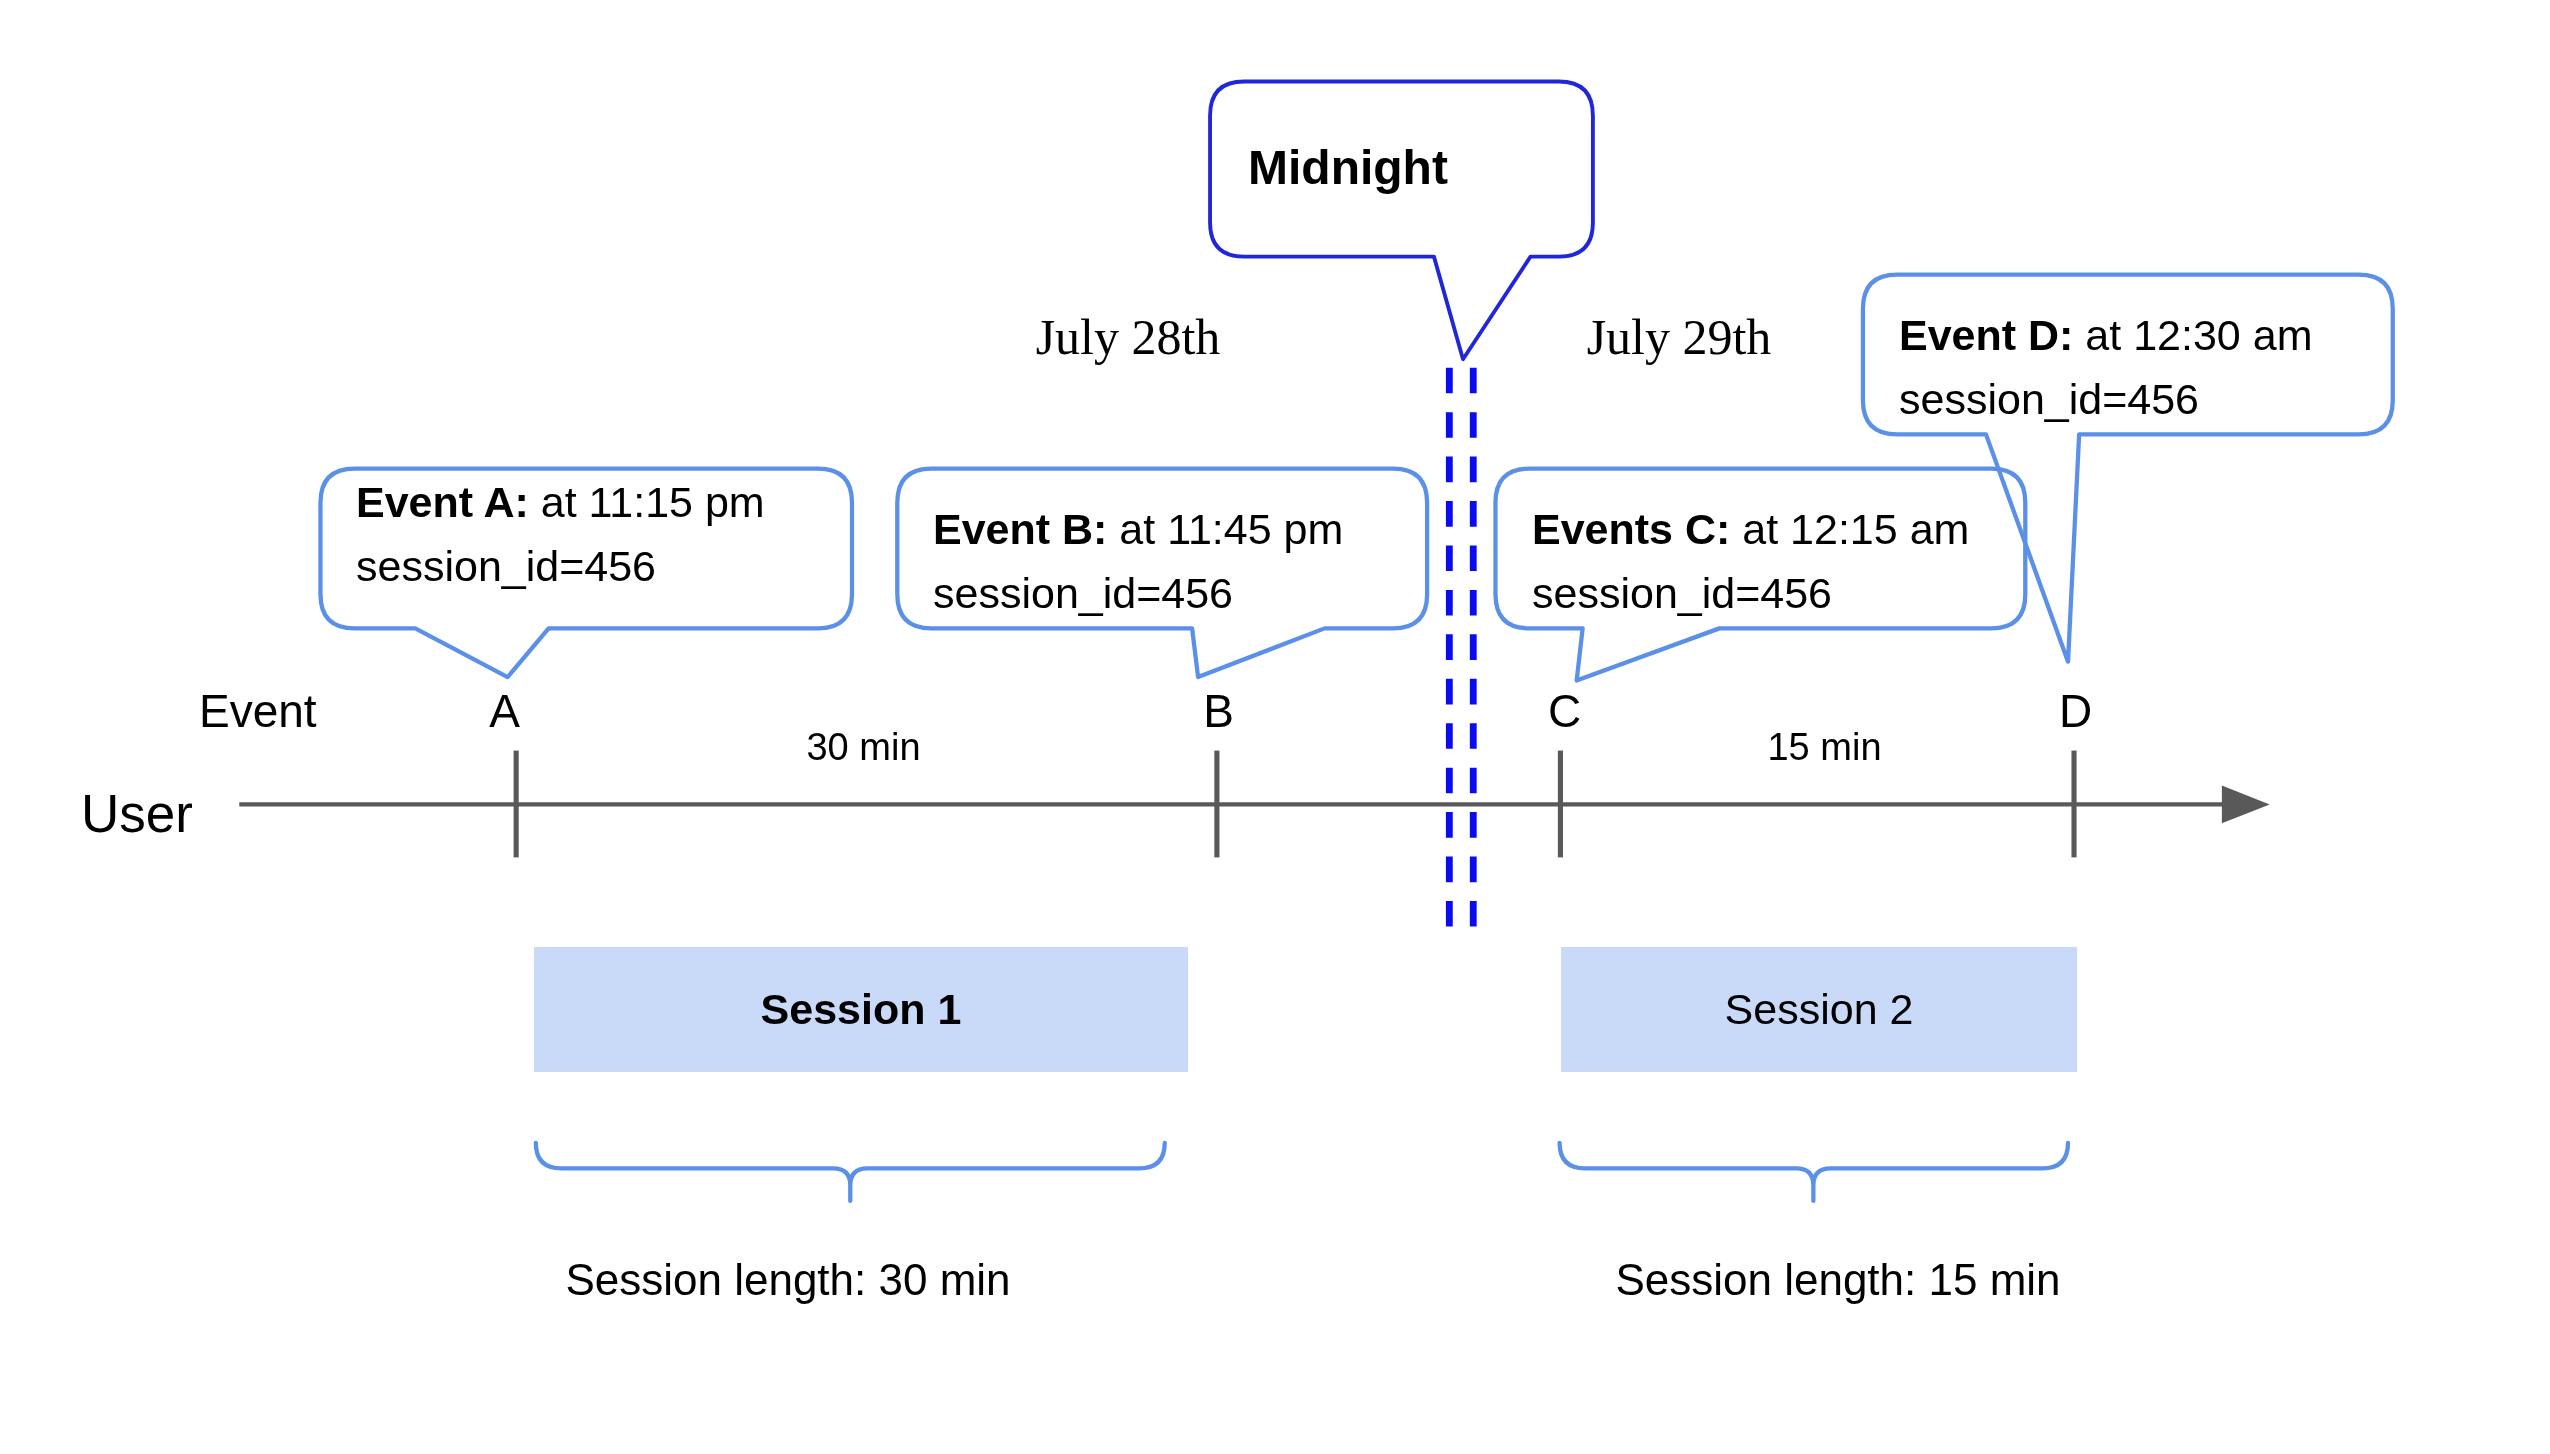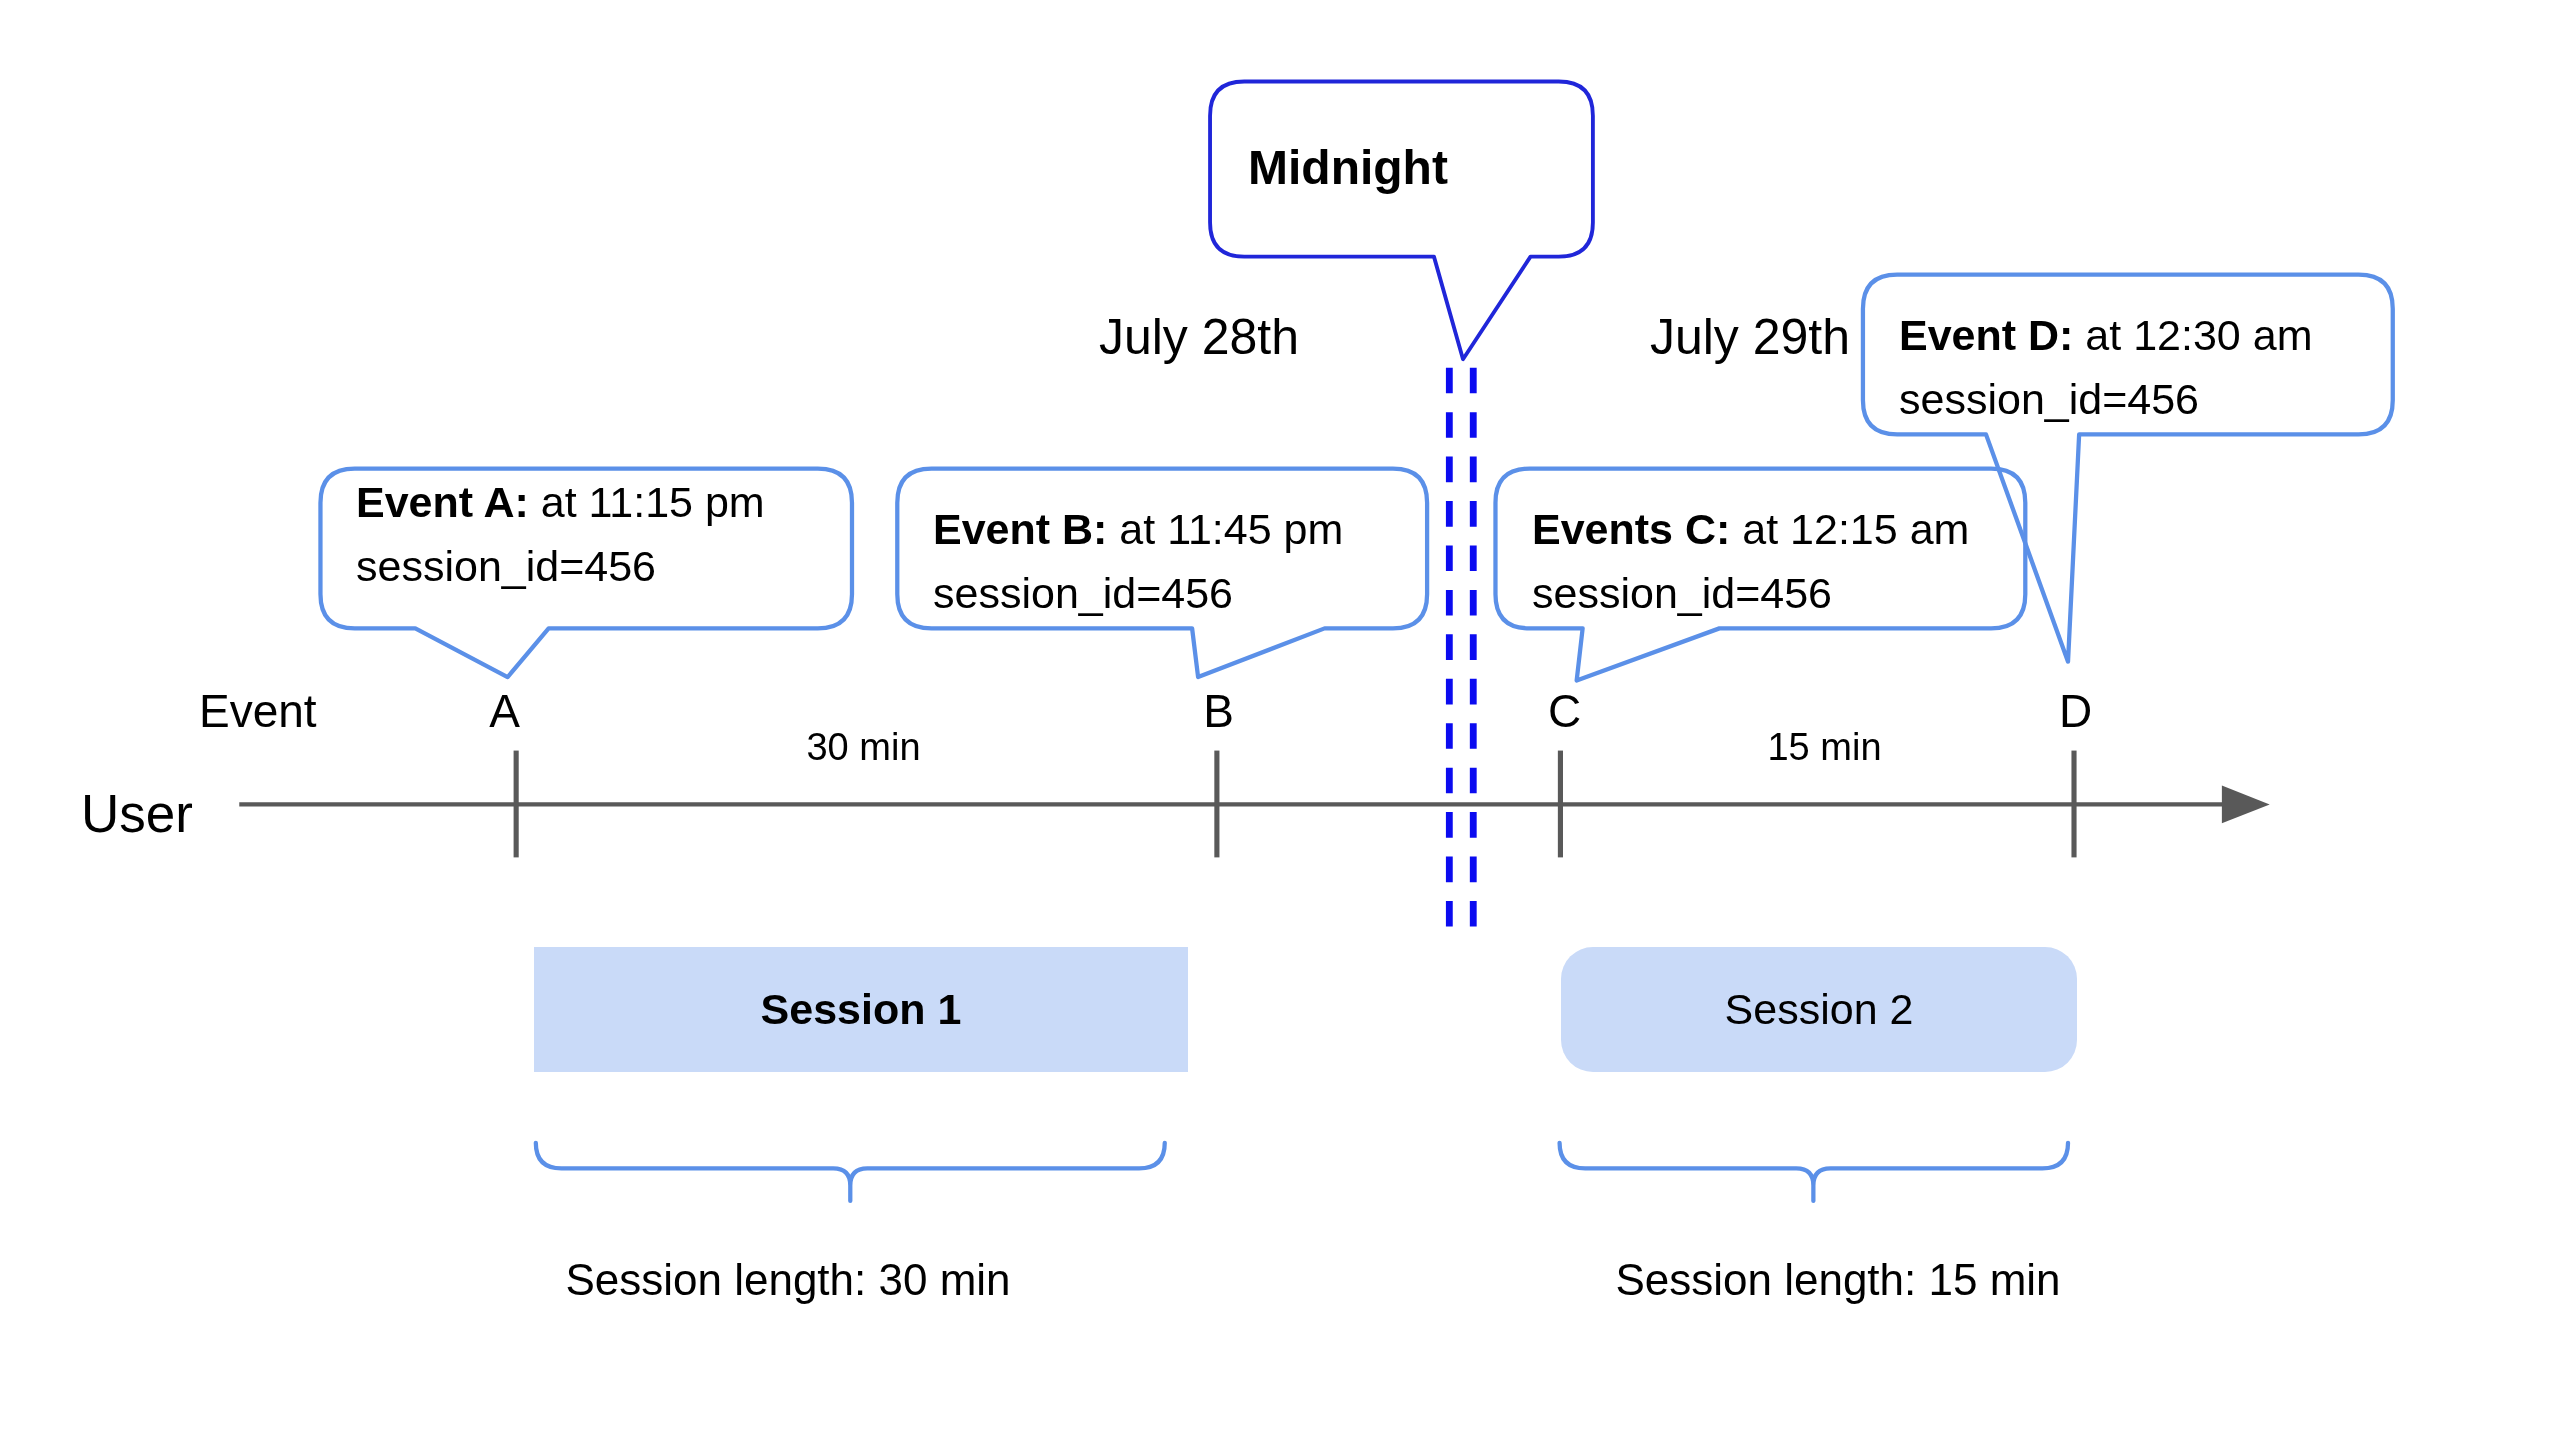--- a/index.html
+++ b/index.html
@@ -17,21 +17,21 @@
     background:#ffffff;
     font-family:"Liberation Sans", sans-serif;
     color:var(--text);
     overflow:hidden;
   }
   #shape-layer{position:absolute;left:0;top:0;width:2550px;height:1455px;}
   .abs{position:absolute;white-space:nowrap;}
   .bubble-text{font-size:43px;line-height:64px;}
   .bubble-text .b{font-weight:bold;margin-top:26px;}
   .callout-text{font-size:48px;font-weight:bold;line-height:62px;}
-  .date-label{font-size:50px;width:342px;text-align:right;}
+  .date-label{font-size:50px;width:342px;text-align:center;font-family:Liberation Serif, serif;}
   .tick-label{font-size:46px;width:103px;text-align:center;}
   .events-label{font-size:46px;}
   .user-label{font-size:53px;}
   .interval-label{font-size:38px;width:205px;text-align:center;}
   .session-box{
     position:absolute;top:947px;height:125px;
     background:var(--session-fill);
     display:flex;align-items:center;justify-content:center;
     font-size:43px;
   }
@@ -96,21 +96,21 @@
   <div class="abs tick-label" style="left:1167px;top:684px;">B</div>
   <div class="abs tick-label" style="left:1513px;top:684px;">C</div>
   <div class="abs tick-label" style="left:2024px;top:684px;">D</div>
   <div class="abs user-label" style="left:81px;top:783px;">User</div>
   <div class="abs interval-label" style="left:761px;top:726px;">30 min</div>
   <div class="abs interval-label" style="left:1722px;top:726px;">15 min</div>
 
   <div class="session-box" style="left:534px;width:654px;font-weight:bold;">
     <span>Session 1</span>
   </div>
-  <div class="session-box" style="left:1561px;width:516px;border-radius:32px;">
+  <div class="session-box" style="left:1561px;width:516px;">
     <span>Session 2</span>
   </div>
 
   <div class="abs session-length" style="left:463px;top:1255px;">Session length: 30 min</div>
   <div class="abs session-length" style="left:1513px;top:1255px;text-align:center;">Session length: 15 min</div>
 
 </div>
 
 
 </body></html>

